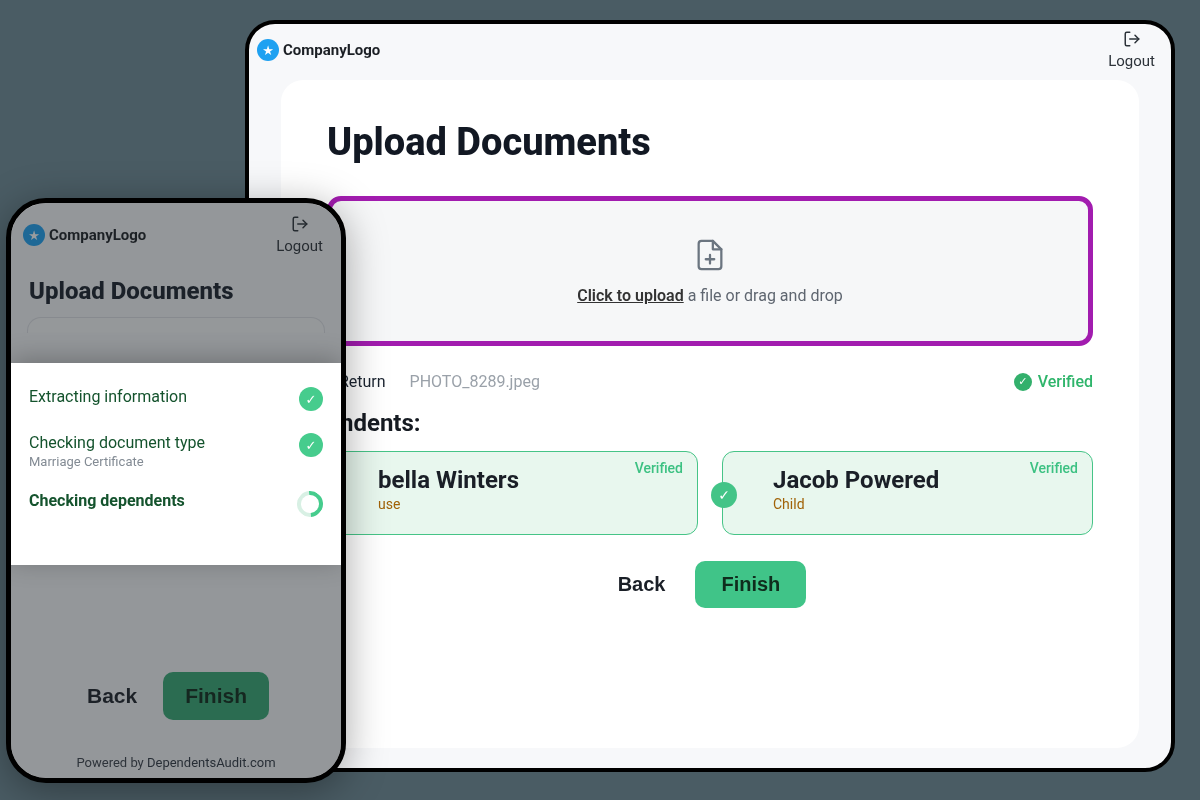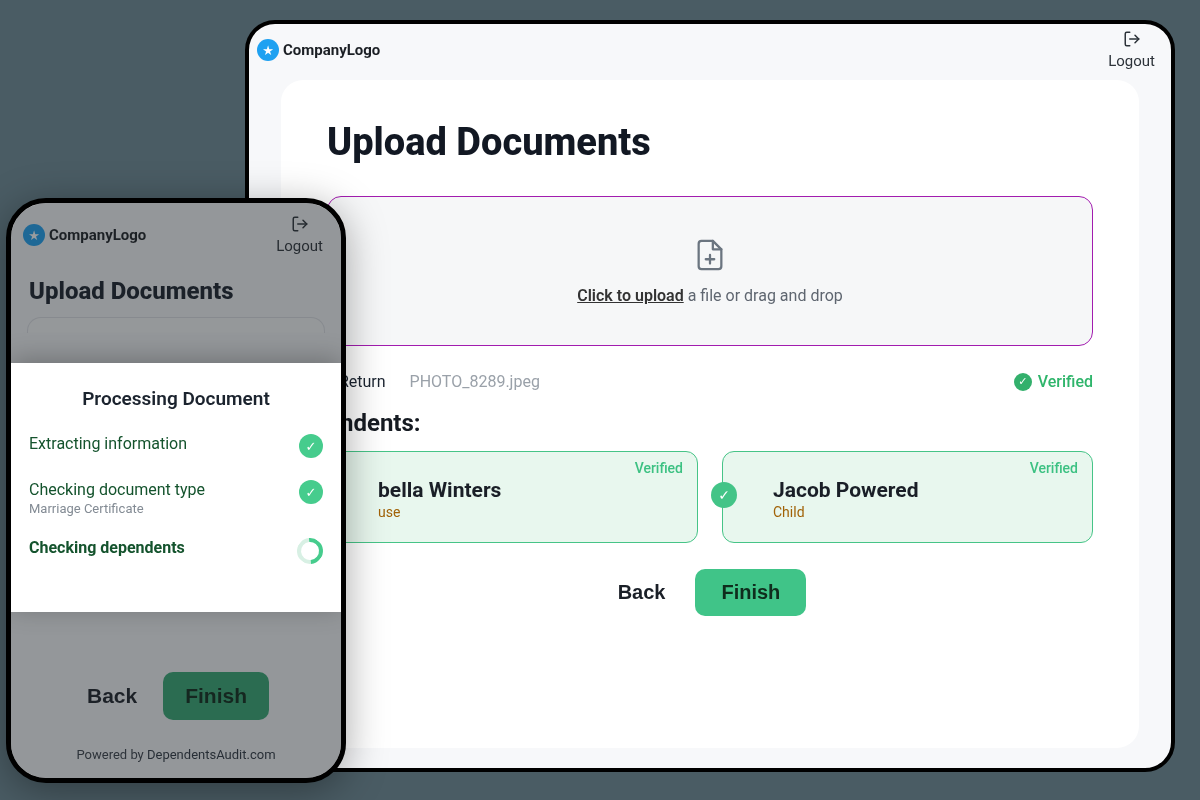--- a/index.html
+++ b/index.html
@@ -65,21 +65,21 @@
     padding: 40px 46px 34px;
     flex: 1;
   }
   h1.title {
     font-size: 38px;
     font-weight: 800;
     color: #121823;
     margin-bottom: 32px;
   }
   .dropzone {
-    border: 1px solid #a21caf;
+    border: 5px solid #a21caf;
     background: #f6f7f8;
     border-radius: 14px;
     height: 150px;
     display: flex;
     flex-direction: column;
     align-items: center;
     justify-content: center;
     gap: 14px;
     cursor: pointer;
   }
@@ -129,21 +129,21 @@
     font-size: 14px;
   }
   .card .badge {
     position: absolute;
     right: 14px;
     top: 8px;
     color: #3cc182;
     font-size: 14px;
     font-weight: 500;
   }
-  .card .name { font-weight: 700; font-size: 21px; color: #1a1f27; margin-top: 12px; }
+  .card .name { font-weight: 700; font-size: 24px; color: #1a1f27; }
   .card .role { color: #a16207; font-size: 14px; margin-top: 2px; }
 
   .actions {
     display: flex;
     justify-content: center;
     gap: 26px;
     margin-top: 26px;
   }
   .btn-back {
     background: transparent;
@@ -262,21 +262,21 @@
     bottom: 58px;
     left: 0; right: 0;
     display: flex;
     justify-content: center;
     gap: 22px;
   }
   .ph-actions .btn-back { font-size: 21px; }
   .ph-actions .btn-finish { background: #36a874; color: #0d2b1a; font-size: 21px; padding: 12px 22px; }
   .powered {
     position: absolute;
-    bottom: 16px;
+    bottom: 8px;
     left: 0; right: 0;
     text-align: center;
     font-size: 13px;
     color: #3b424b;
   }
   .powered .lk { color: #2f3842; }
 
   
   .mini-check {
     width: 18px; height: 18px; background:#33b06c; border-radius:50%;
@@ -377,21 +377,20 @@
       <button class="btn-finish">Finish</button>
     </div>
     <div class="powered">
       <span>Powered by </span><span class="lk">DependentsAudit.com</span>
     </div>
   </div>
 
   <div class="mask"></div>
 
   <div class="sheet">
-    <h3>Processing Document</h3>
 
     <div class="step">
       <div>
         <div class="tx">Extracting information</div>
       </div>
       <div class="ck">✓</div>
     </div>
 
     <div class="step">
       <div>

